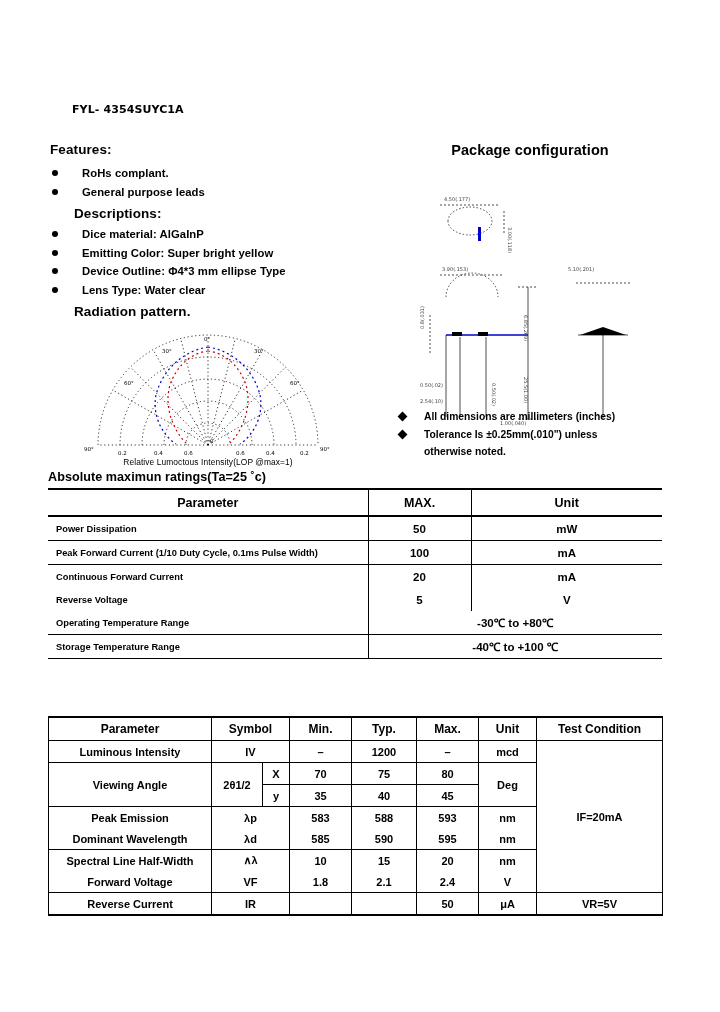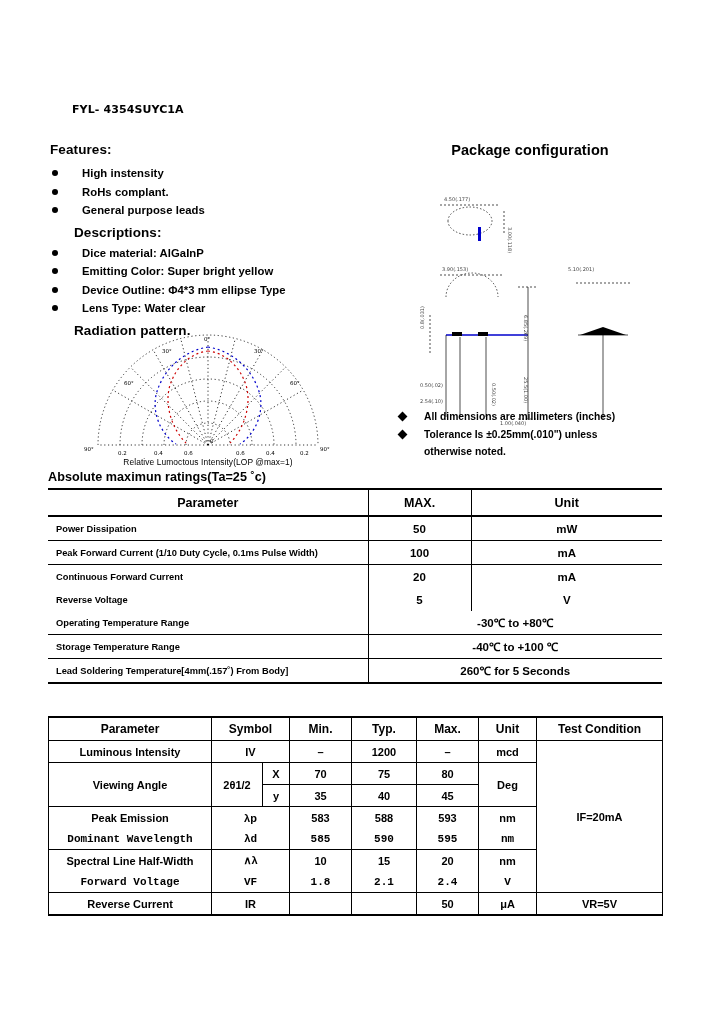--- a/index.html
+++ b/index.html
@@ -271,36 +271,35 @@
     border-bottom: 1.5px solid #000;
   }
   #eoc td {
     height: 21px;
     font-size: 11px;
   }
   #eoc td.param {
     font-size: 11px;
   }
   #eoc td.nb { border-bottom: none; }
-  #eoc td.nt { border-top: none; font-family: Liberation Mono, monospace; }
+  #eoc td.nt { border-top: none; }
   #eoc tr.last td { border-bottom: 2.5px solid #000; }
   #eoc td.blank { }
 </style>
 </head>
 <body>
 
 <div class="page">
 
 
   <div class="part-number">FYL- 4354SUYC1A</div>
 
   <div class="features-col">
     <div class="sec-head">Features:</div>
     <ul class="bullets">
-      <li>High instensity</li>
       <li>RoHs complant.</li>
       <li>General purpose leads</li>
     </ul>
     <div class="sec-head tight">Descriptions:</div>
     <ul class="bullets">
       <li>Dice material: AlGaInP</li>
       <li>Emitting Color: Super bright yellow</li>
       <li>Device Outline: Φ4*3 mm ellipse Type</li>
       <li>Lens Type: Water clear</li>
     </ul>
@@ -449,24 +448,20 @@
         <td class="unit nb">V</td>
       </tr>
       <tr>
         <td class="param">Operating Temperature Range</td>
         <td class="span2" colspan="2">-30℃ to +80℃</td>
       </tr>
       <tr>
         <td class="param">Storage Temperature Range</td>
         <td class="span2" colspan="2">-40℃ to +100 ℃</td>
       </tr>
-      <tr class="last">
-        <td class="param">Lead Soldering Temperature[4mm(.157˚) From Body]</td>
-        <td class="span2" colspan="2">260℃ for 5 Seconds</td>
-      </tr>
     </tbody>
   </table>
 
   <table class="dt" id="eoc">
     <colgroup>
       <col style="width:163px">
       <col style="width:51px">
       <col style="width:27px">
       <col style="width:62px">
       <col style="width:65px">

